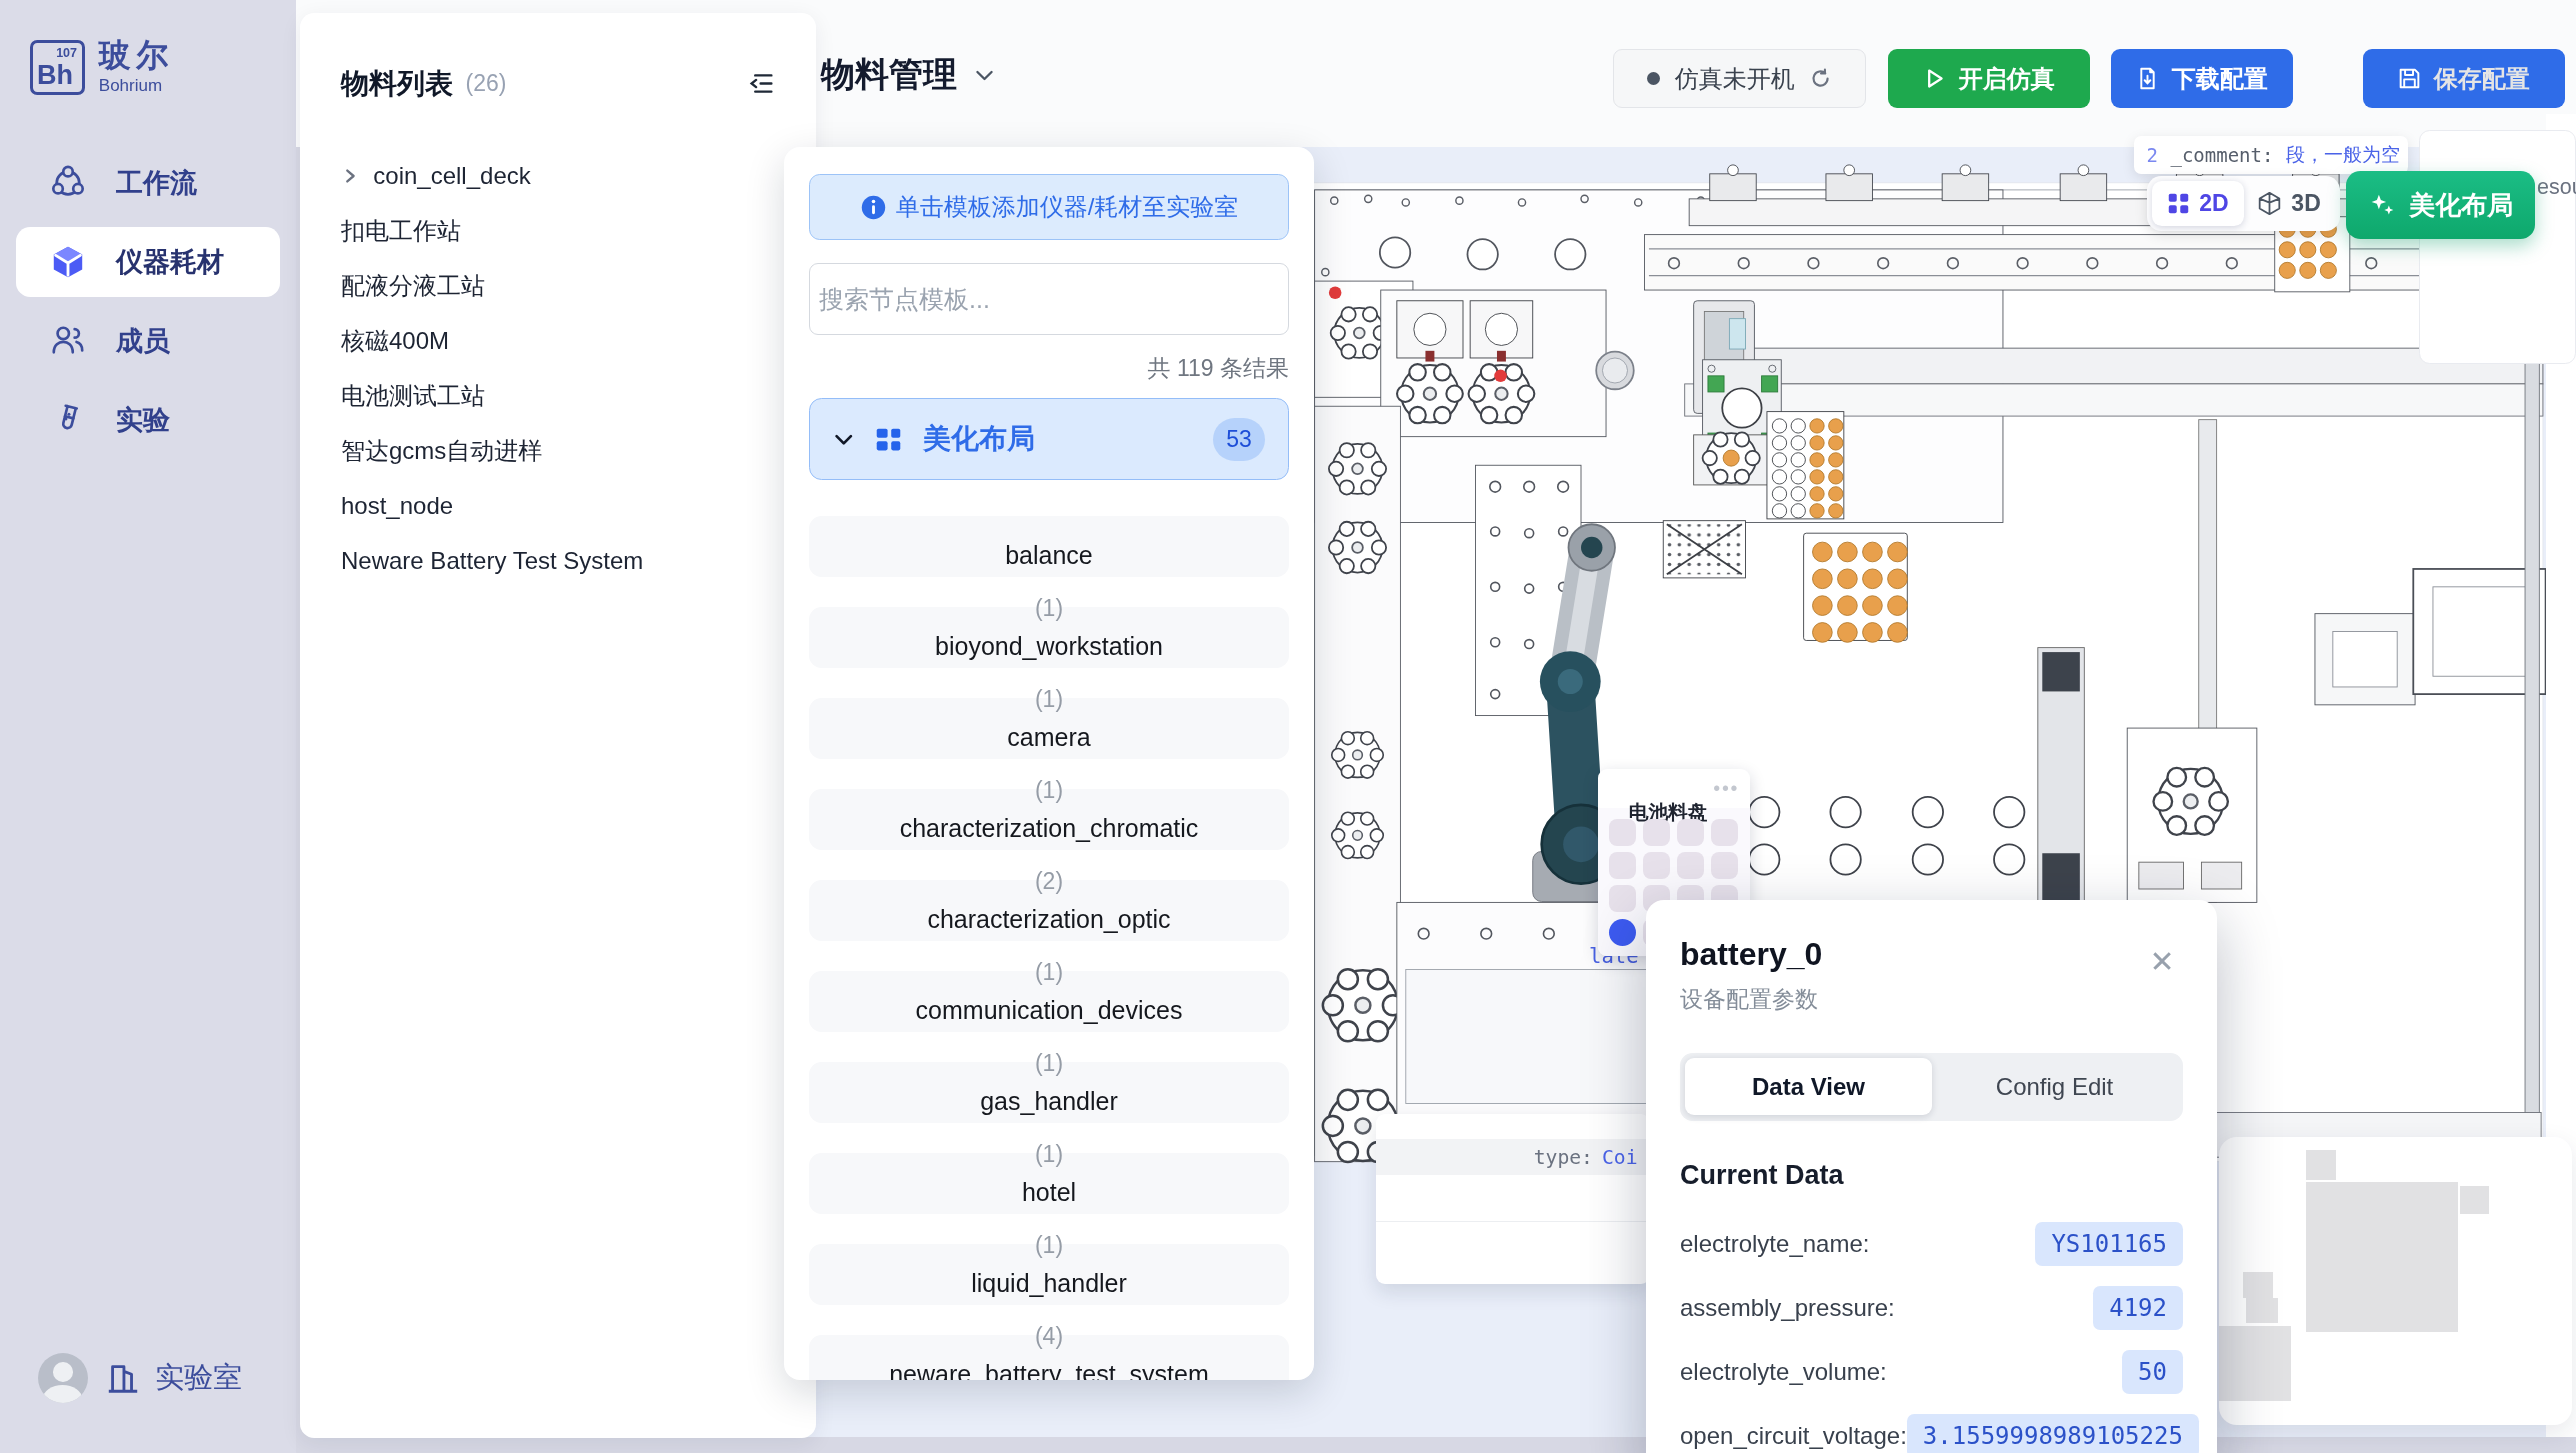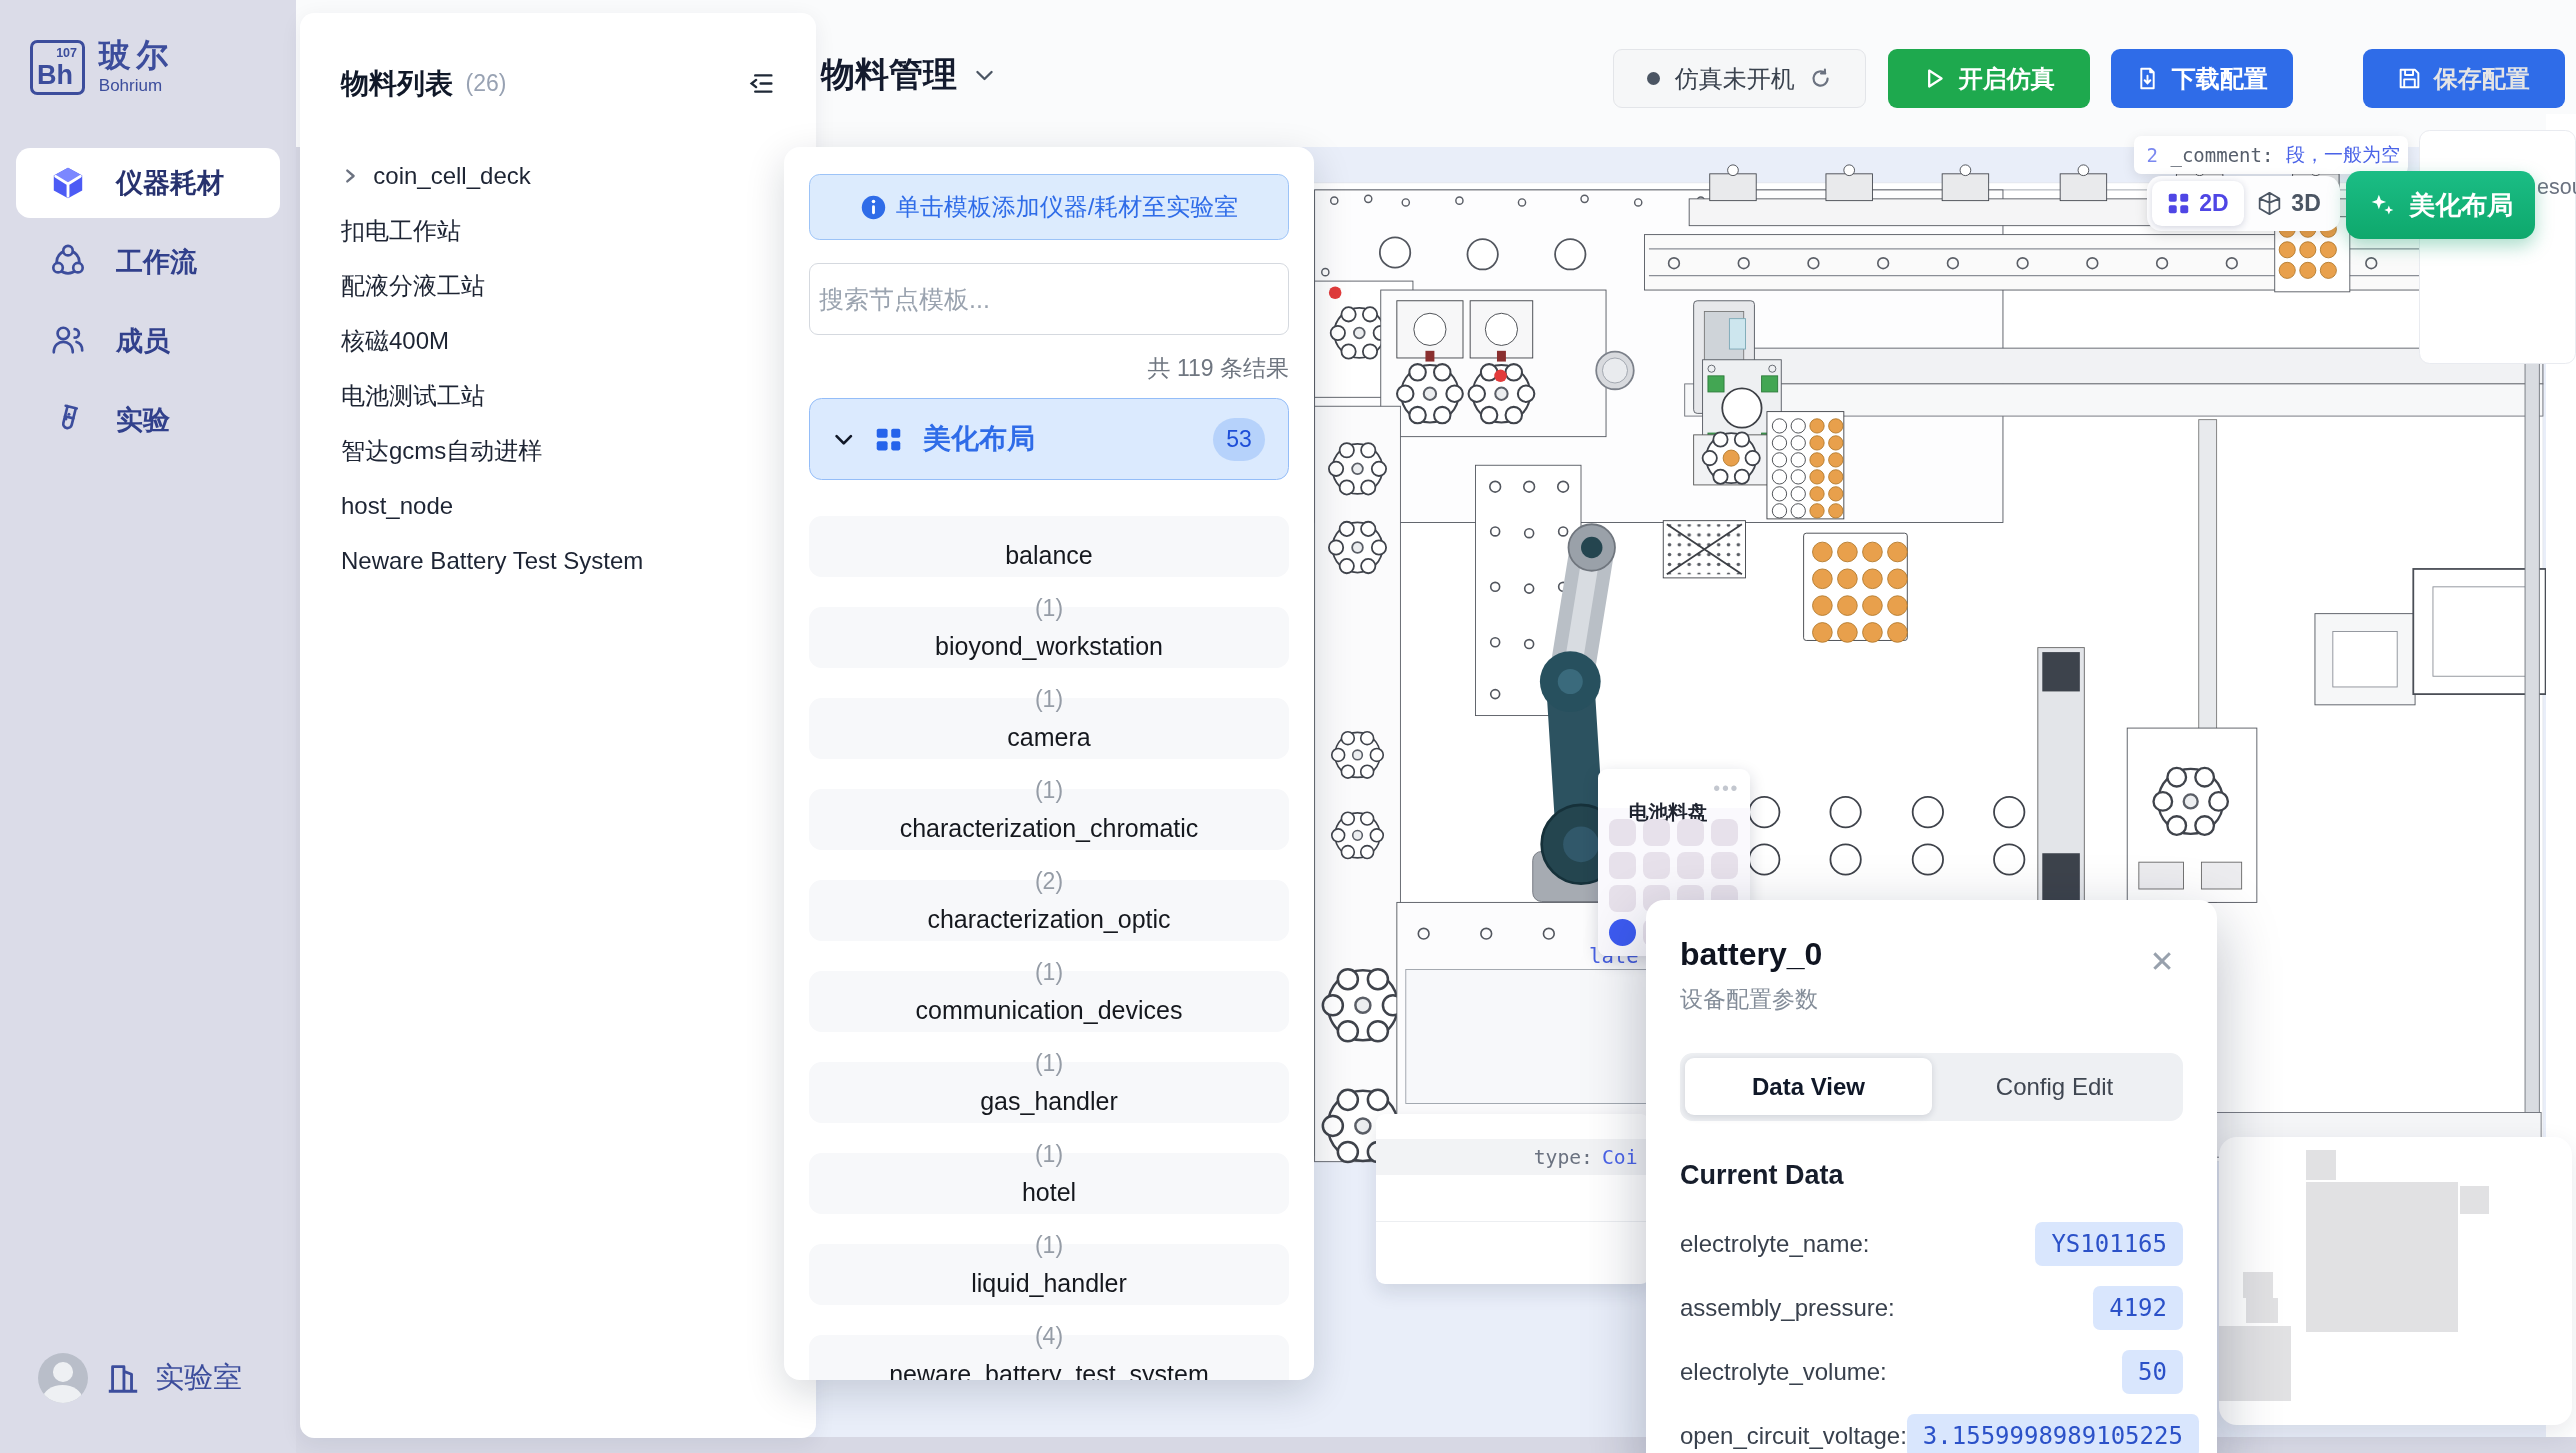--- a/index.html
+++ b/index.html
@@ -503,38 +503,38 @@
       <span class="logo-num">107</span>
       <span class="logo-sym">Bh</span>
     </div>
     <div>
       <div class="logo-cn">玻尔</div>
       <div class="logo-en">Bohrium</div>
     </div>
   </div>
 
   <div class="abs menu">
-    <div class="menu-item active">
-      <svg class="icon" width="36" height="36" viewBox="0 0 38 38">
-        <path d="M19 3 34 11v16L19 35 4 27V11Z" fill="#4c5bf5"></path>
-        <path d="M19 3 34 11 19 19 4 11Z" fill="#7b87ff"></path>
-        <path d="M19 20v13 M19 20 6 12 M19 20l13-8" stroke="#fff" stroke-width="3" fill="none" stroke-linecap="round"></path>
-      </svg>
-      <span class="lbl">仪器耗材</span>
-    </div>
     <div class="menu-item">
       <svg class="icon" width="36" height="36" viewBox="0 0 38 38">
         <circle cx="19" cy="19" r="12" fill="none" stroke="#3c4d9c" stroke-width="2.8"></circle>
         <g fill="#dbdce8" stroke="#3c4d9c" stroke-width="2.8">
           <circle cx="19" cy="7" r="5"></circle>
             <circle cx="8.5" cy="25" r="5"></circle>
             <circle cx="29.5" cy="25" r="5"></circle>
         </g>
       </svg>
       <span class="lbl">工作流</span>
+    </div>
+    <div class="menu-item active">
+      <svg class="icon" width="36" height="36" viewBox="0 0 38 38">
+        <path d="M19 3 34 11v16L19 35 4 27V11Z" fill="#4c5bf5"></path>
+        <path d="M19 3 34 11 19 19 4 11Z" fill="#7b87ff"></path>
+        <path d="M19 20v13 M19 20 6 12 M19 20l13-8" stroke="#fff" stroke-width="3" fill="none" stroke-linecap="round"></path>
+      </svg>
+      <span class="lbl">仪器耗材</span>
     </div>
     <div class="menu-item">
       <svg class="icon" width="36" height="36" viewBox="0 0 38 38">
         <g fill="none" stroke="#3c4d9c" stroke-width="2.8" stroke-linecap="round">
           <circle cx="14" cy="11" r="6"></circle>
           <path d="M4 31c0-8 5.5-11 10-11s10 3 10 11"></path>
           <path d="M26 6.5c2.5 0 4.5 2 4.5 4.5s-2 4.5-4.5 4.5"></path>
           <path d="M28 20c4 1 6 4.5 6 9"></path>
         </g>
       </svg>

